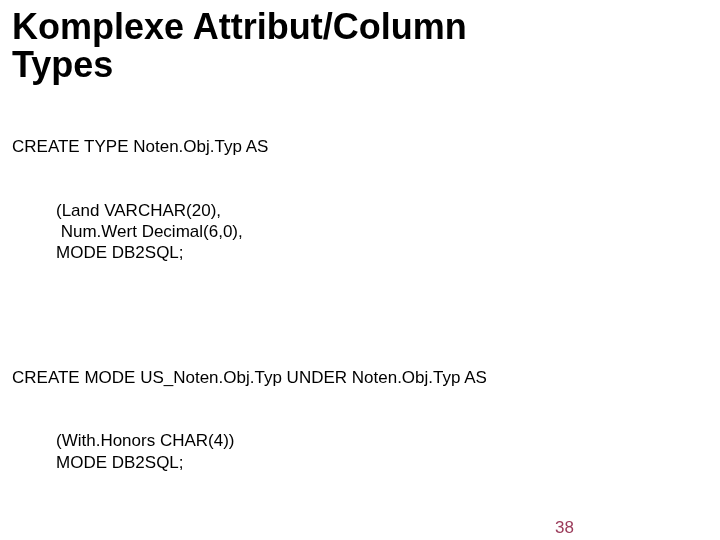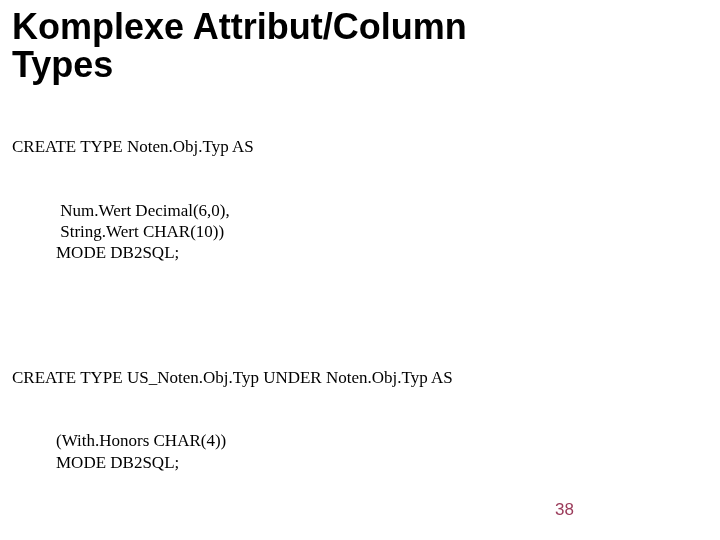--- a/index.html
+++ b/index.html
@@ -34,43 +34,42 @@
     line-height: 1.25;
     margin-bottom: 18px;
     white-space: pre;
   }
   .indent {
     padding-left: 44px;
     display: block;
   }
   .line {
     display: block;
-    font-family: Liberation Serif, serif;
   }
   .page-number {
     position: absolute;
     right: 14px;
-    bottom: 20px;
+    bottom: 2px;
     font-size: 17px;
     color: #9b3b5a;
   }
 </style>
 </head>
 <body>
 
 <div class="slide">
   <h1 class="title">Komplexe Attribut/Column Types</h1>
 
   <div class="code-block">
     <span class="line">CREATE TYPE Noten.Obj.Typ AS</span>
-    <span class="indent"><span class="line"> Num.Wert Decimal(6,0),</span><span class="line"> String.Wert CHAR(10))</span><span class="line">MODE DB2SQL;</span></span>
+    <span class="indent"><span class="line">(Land VARCHAR(20),</span><span class="line"> Num.Wert Decimal(6,0),</span><span class="line">MODE DB2SQL;</span></span>
   </div>
 
   <div class="code-block">
-    <span class="line">CREATE TYPE US_Noten.Obj.Typ UNDER Noten.Obj.Typ AS</span>
+    <span class="line">CREATE MODE US_Noten.Obj.Typ UNDER Noten.Obj.Typ AS</span>
     <span class="indent"><span class="line">(With.Honors CHAR(4))</span><span class="line">MODE DB2SQL;</span></span>
   </div>
 
   <div class="code-block">
     
     
   </div>
 
   <div class="page-number">38</div>
 </div>

